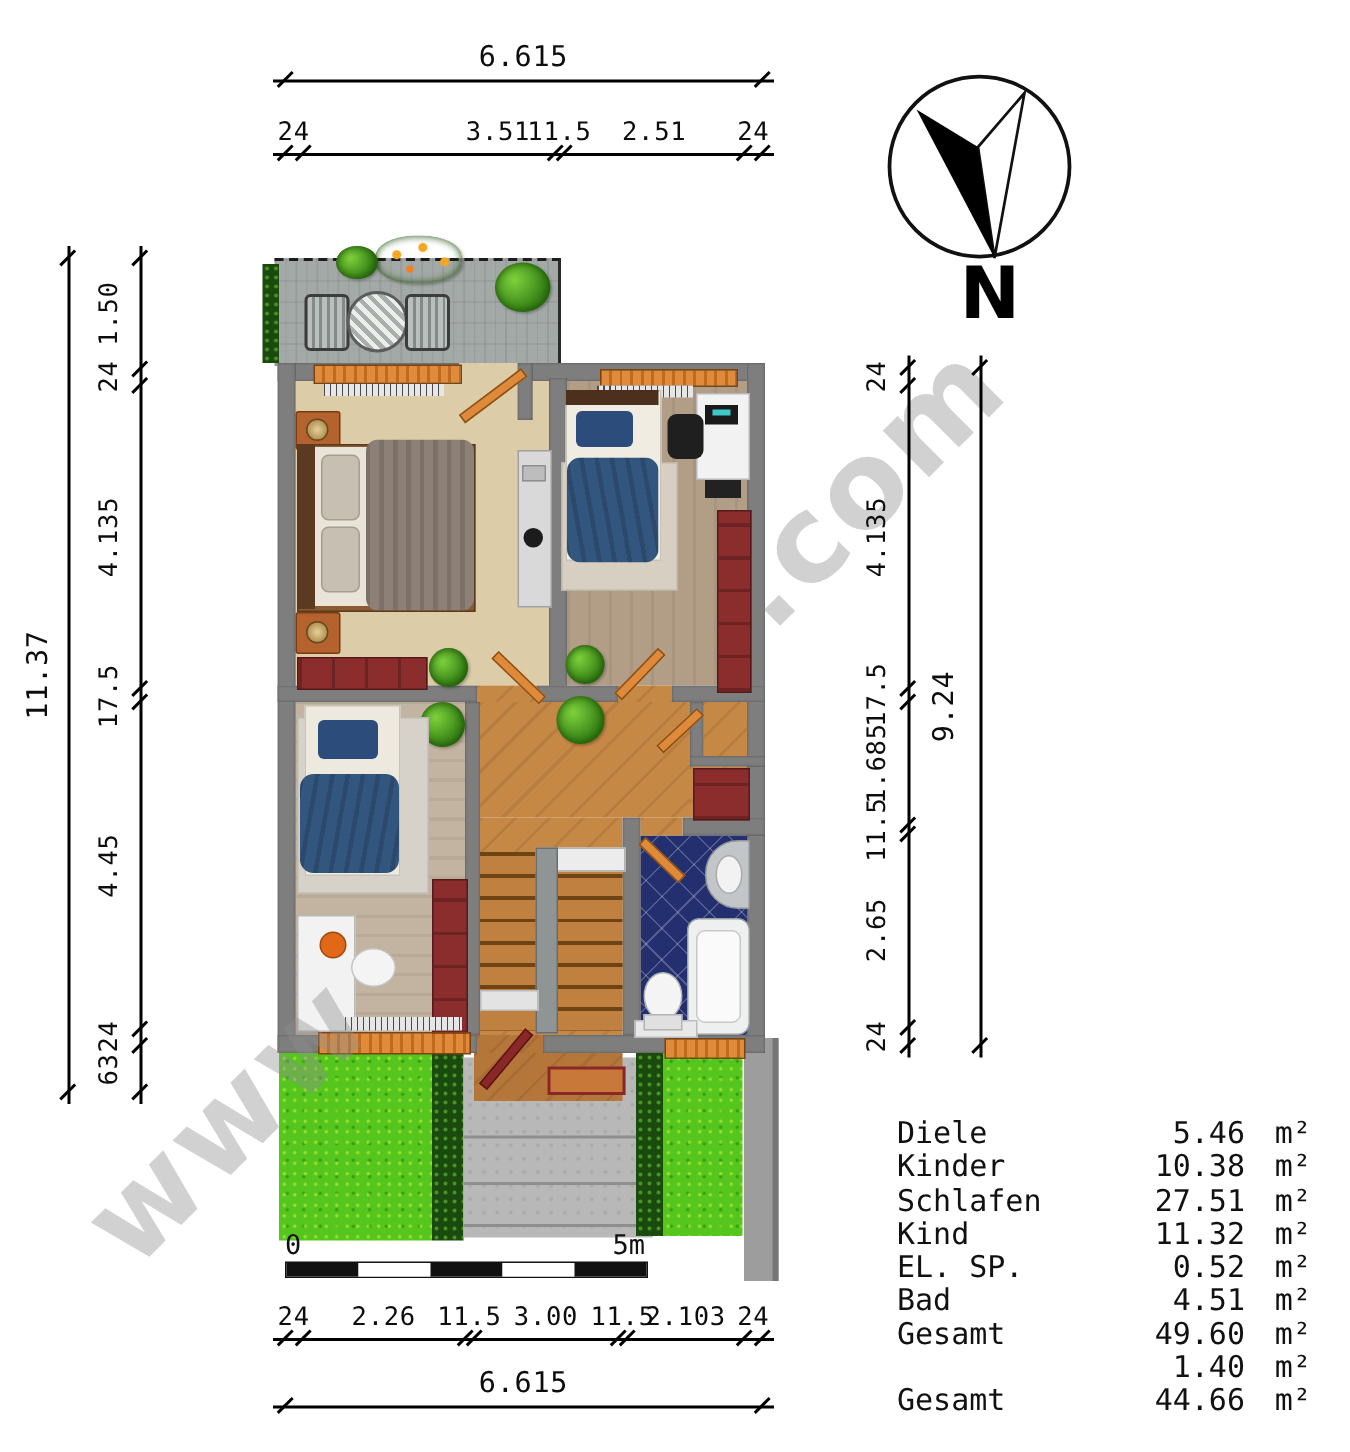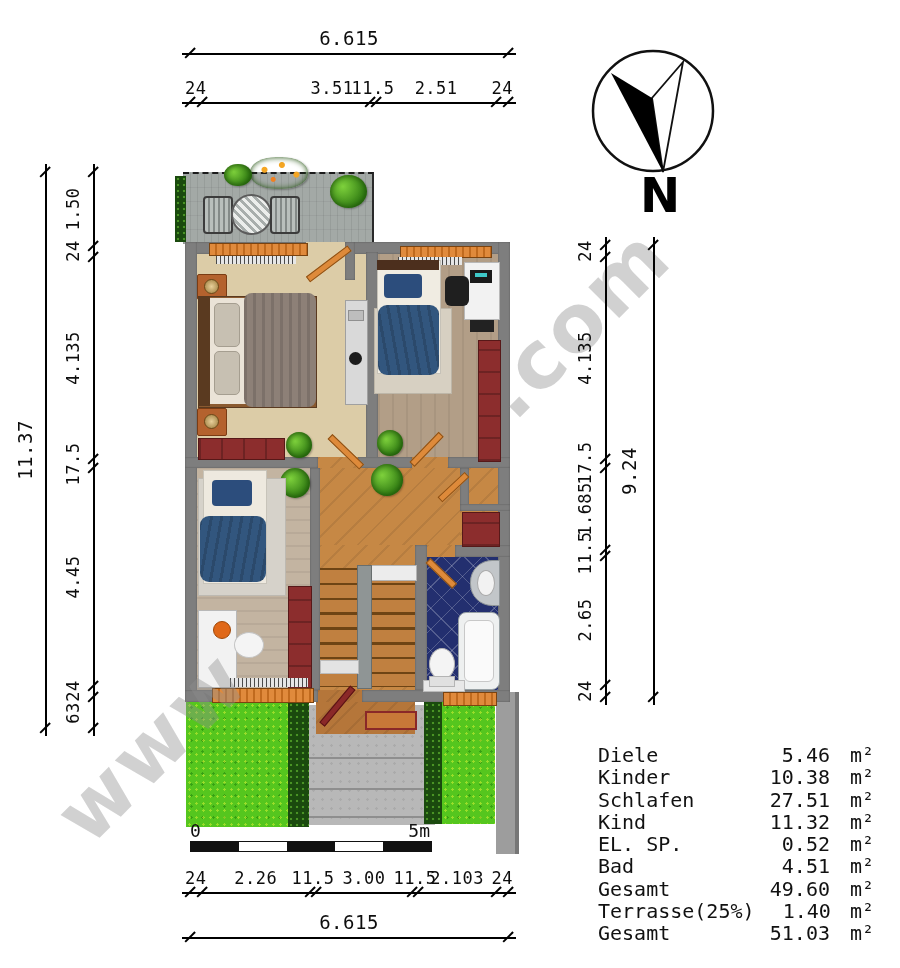--- a/index.html
+++ b/index.html
@@ -250,29 +250,28 @@
         <span class="val">4.51</span>
         <span class="unit">m²</span>
       </div>
     <div class="lrow">
         <span class="lab">Gesamt</span>
         <span class="sp"></span>
         <span class="val">49.60</span>
         <span class="unit">m²</span>
       </div>
     <div class="lrow">
-        <span class="lab">Terrasse(25%)</span>
         <span class="sp"></span>
         <span class="val">1.40</span>
         <span class="unit">m²</span>
       </div>
     <div class="lrow">
         <span class="lab">Gesamt</span>
         <span class="sp"></span>
-        <span class="val">51.03</span>
+        <span class="val">44.66</span>
         <span class="unit">m²</span>
       </div>
   </div>
 
   <div id="dims">
       <div class="dline" style="left: 182px; top: 102px; width: 333.983px; height: 1.5px;"></div>
       <div class="dtick" style="left: 183px; top: 101.2px;"></div>
       <div class="dlabel" style="left: 195.768px; top: 78px; transform: translateX(-50%);">24</div>
       <div class="dtick" style="left: 194.537px; top: 101.2px;"></div>
       <div class="dlabel" style="left: 296px; top: 78px; transform: translateX(-50%); margin-left: 36px;">3.51</div>

